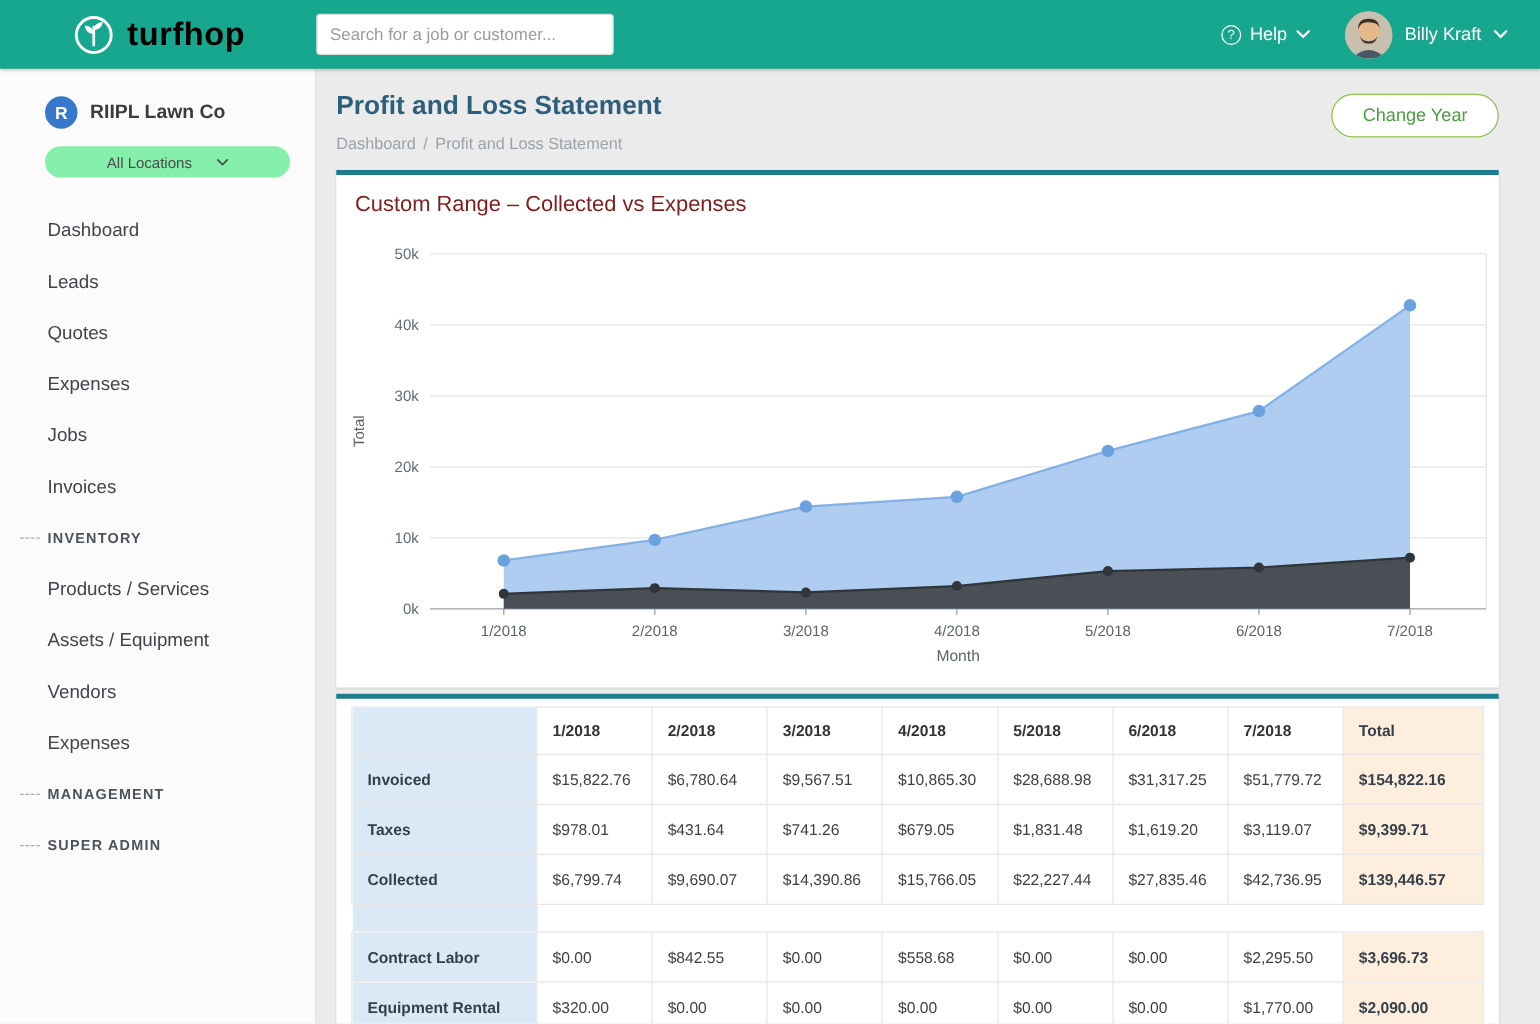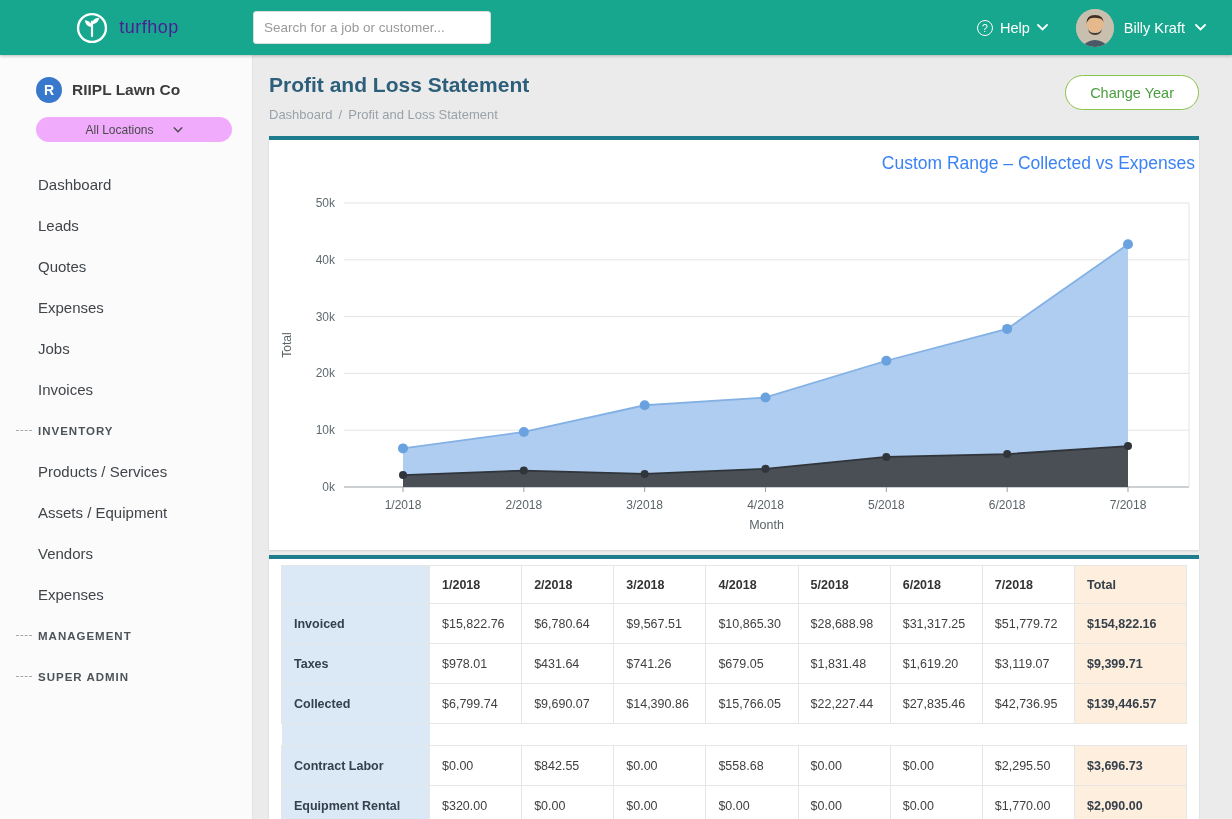--- a/index.html
+++ b/index.html
@@ -10,52 +10,52 @@
     background:#ebebeb;
   }
   .app { display:grid; grid-template-columns:253px 1fr; grid-template-rows:55px 1fr; width:1232px; height:819px; }
 
   
   .topbar {
     grid-column:1 / 3; background:#17a78e; display:flex; align-items:center;
     box-shadow:0 1px 3px rgba(0,0,0,.25); position:relative; z-index:5;
   }
   .brand { width:253px; display:flex; align-items:center; justify-content:center; gap:9px; cursor:pointer; }
-  .brand-text { color:#4c1d95; font-size:18px; font-weight:400; letter-spacing:.5px; }
+  .brand-text { color:#000000; font-size:26px; font-weight:700; letter-spacing:.5px; }
   .search { width:238px; height:33px; border:1px solid #dcdcdc; border-radius:3px; padding:0 10px; font-size:13.5px; color:#333; outline:none; }
   .search::placeholder { color:#9a9a9a; }
   .topbar-right { margin-left:auto; display:flex; align-items:center; gap:28px; padding-right:26px; color:#fff; }
   .help { display:flex; align-items:center; gap:7px; font-size:14.5px; cursor:pointer; }
   .help-circle { width:16px; height:16px; border:1px solid #fff; border-radius:50%; font-size:10.5px; line-height:14px; display:flex; align-items:center; justify-content:center; }
   .user { display:flex; align-items:center; gap:10px; font-size:14.5px; font-weight:400; cursor:pointer; }
   .avatar { width:38px; height:38px; border-radius:50%; overflow:hidden; display:block; background:#c8bfae; }
   .chev { display:block; }
 
   
   .sidebar { background:#fbfbfb; border-right:1px solid #e3e3e3; padding-top:16px; overflow:hidden; }
   .company { display:flex; align-items:center; gap:10px; padding:6px 0 6px 36px; }
   .company-badge { width:26px; height:26px; border-radius:50%; background:#3878cc; color:#fff; font-weight:700; font-size:14px; display:flex; align-items:center; justify-content:center; }
   .company-name { font-size:15.5px; font-weight:700; color:#3c3c3c; }
-  .locations { margin:8px 0 0 36px; width:196px; height:25px; background:#f0abfc; border-radius:13px; display:flex; align-items:center; justify-content:center; gap:19px; font-size:12px; color:#4a4a4a; cursor:pointer; }
+  .locations { margin:8px 0 0 36px; width:196px; height:25px; background:#86efac; border-radius:13px; display:flex; align-items:center; justify-content:center; gap:19px; font-size:12px; color:#4a4a4a; cursor:pointer; }
   .nav { margin-top:22px; }
   .nav-section-header { display:flex; align-items:center; gap:6px; padding-left:16px; font-size:11.5px; font-weight:700; letter-spacing:1px; color:#4c5358; height:41px; cursor:pointer; }
   .dash { width:16px; border-top:1px dashed #ababab; }
   .nav-item { padding-left:38px; font-size:15px; color:#40454a; height:41px; display:flex; align-items:center; cursor:pointer; }
 
   
   .main { background:#ebebeb; padding:18px 33px 0 16px; overflow:hidden; }
   .page-head { display:flex; justify-content:space-between; align-items:flex-start; }
   .page-title { margin:0; font-size:21px; font-weight:600; color:#2d5f7a; }
   .breadcrumb { margin-top:10px; font-size:13px; color:#99a2a9; }
   .crumb-sep { margin:0 6px; }
   .change-year { margin-top:2px; height:35px; padding:0 24px; border-radius:18px; border:1.5px solid #8bc34a; background:#fff; color:#4a9e3f; font-size:14.5px; cursor:pointer; }
 
   .card { background:#fff; border-top:4px solid #1e7d8c; box-shadow:0 1px 2px rgba(0,0,0,.1); }
   .chart-card { margin-top:14px; padding-bottom:4px; }
-  .chart-title { margin:0; padding:12px 4px; line-height:22px; text-align:right; font-size:17.5px; font-weight:500; color:#3b82f6; }
+  .chart-title { margin:0; padding:12px 15px; line-height:22px; text-align:left; font-size:17.5px; font-weight:500; color:#7f1d1d; }
   #chart-svg { display:block; }
   #chart-svg text { font-family:"Liberation Sans", sans-serif; }
 
   .table-card { margin-top:5px; padding:6px 12px 12px; }
   table { border-collapse:collapse; width:100%; table-layout:fixed; }
   th, td { border:1px solid #e6e6e6; height:40px; padding:0 12px; text-align:left; font-size:12.5px; font-weight:400; color:#3f3f3f; overflow:hidden; white-space:nowrap; }
   th { font-weight:700; color:#333; height:38px; }
   .label-col { background:#dbe9f7; font-weight:700; color:#35404a; }
   .total-col { background:#fdeedd; font-weight:700; color:#35404a; }
   .spacer-row td { border:none; background:#fff; height:22px; }

